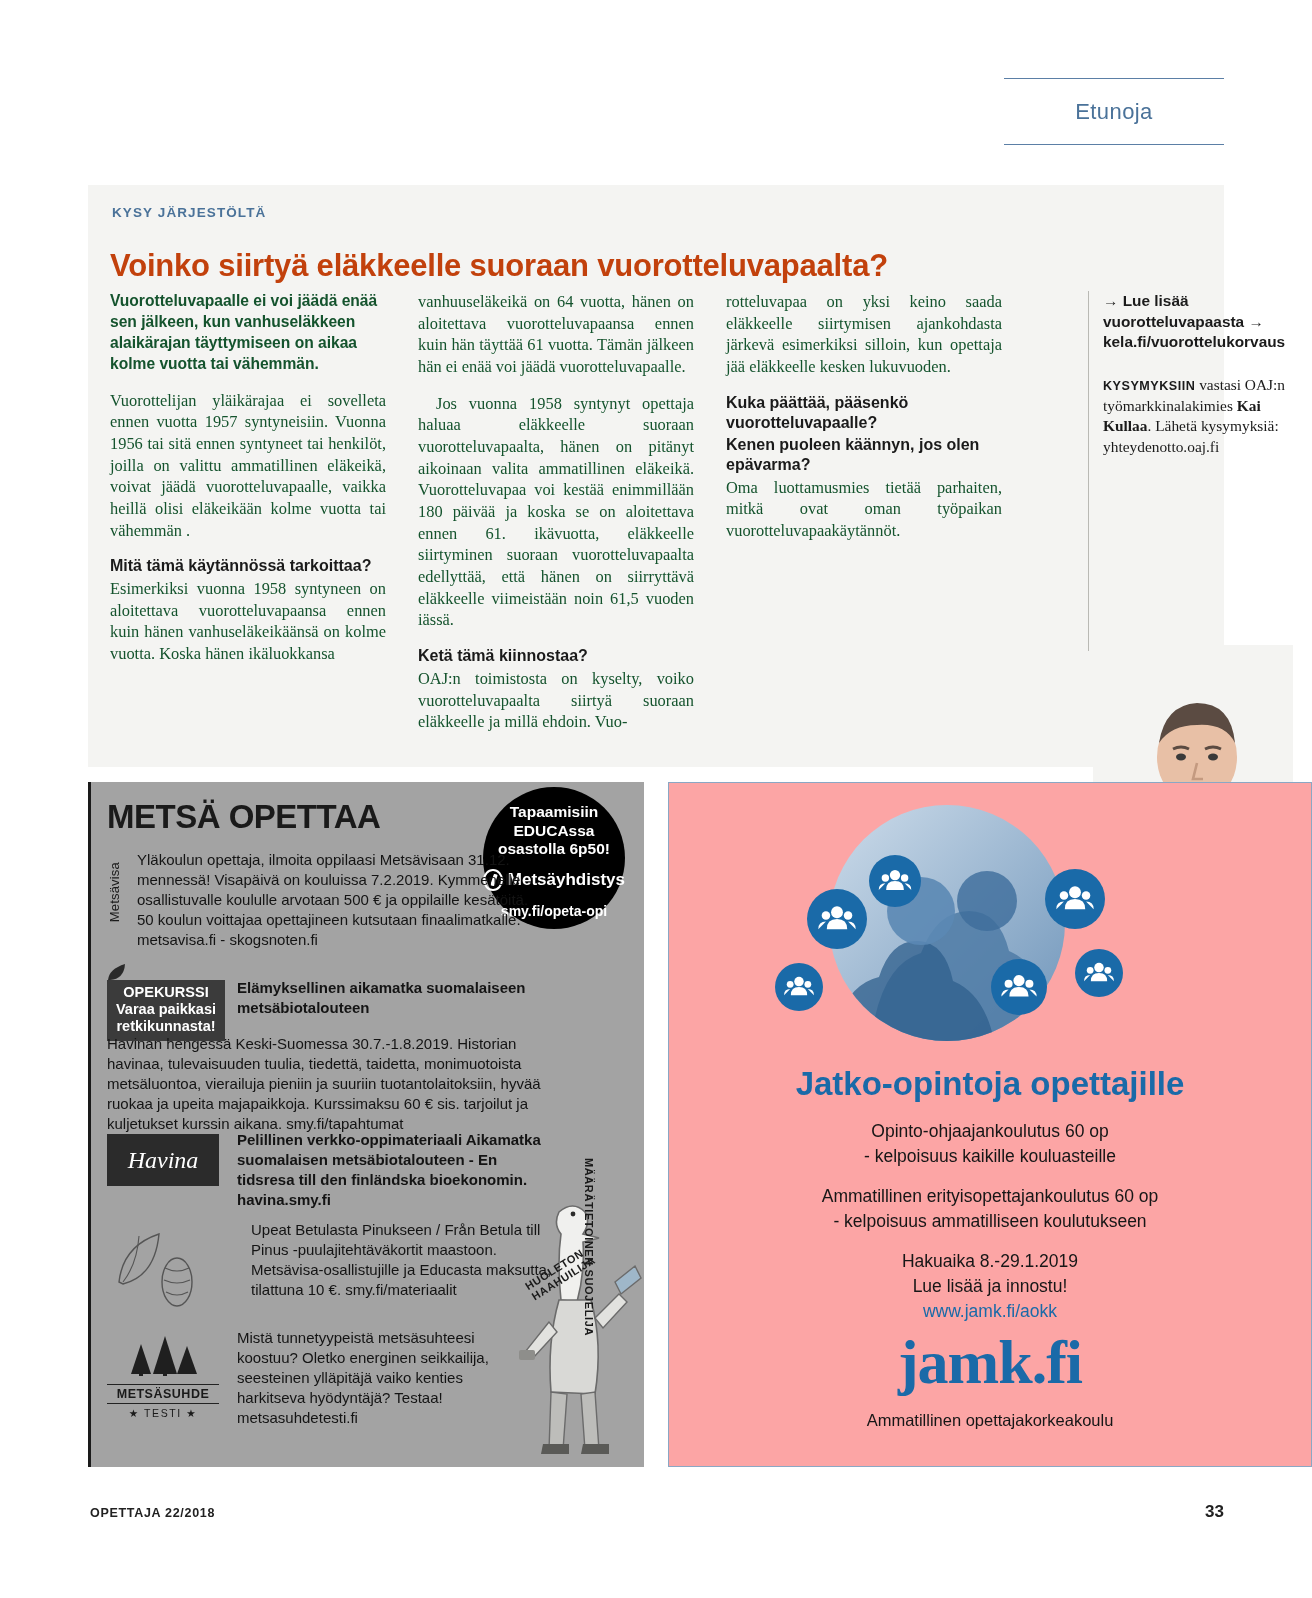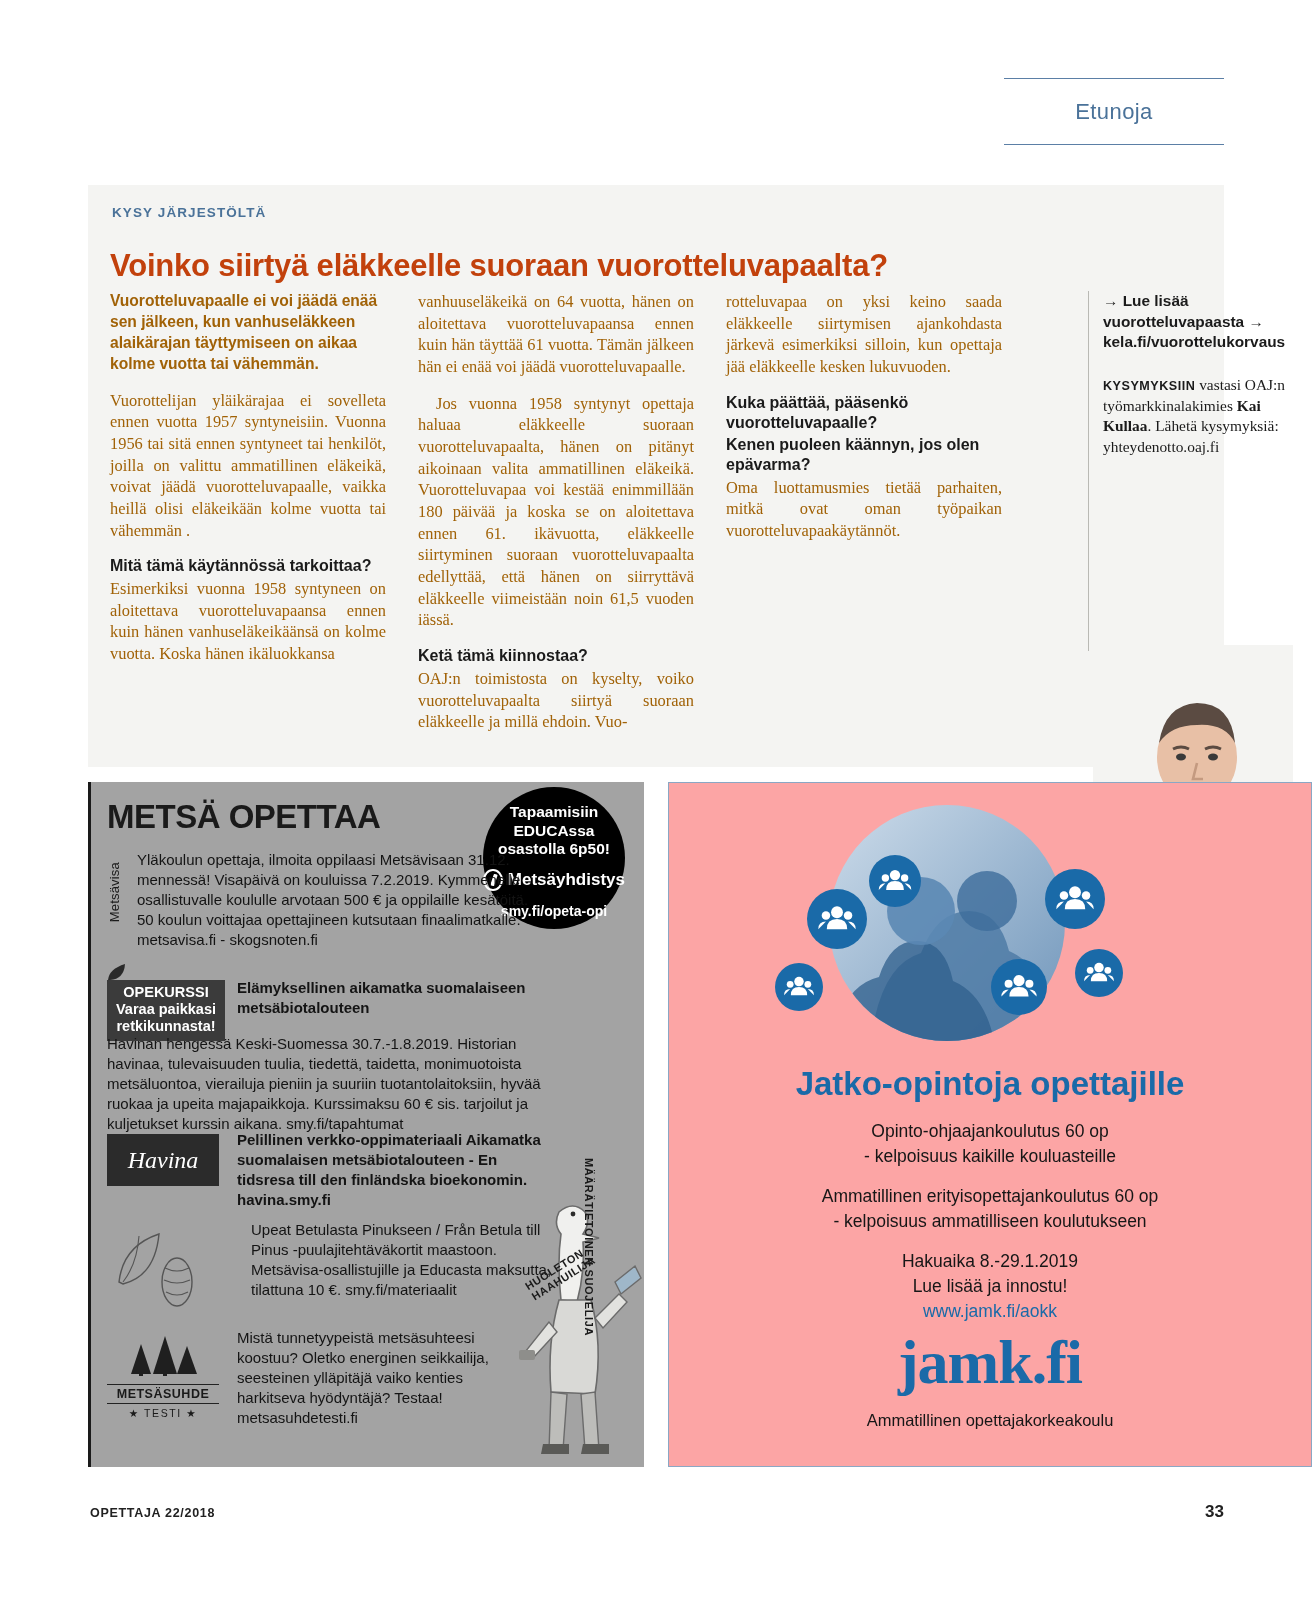--- a/index.html
+++ b/index.html
@@ -68,21 +68,21 @@
     width: 960px;
     display: flex;
     gap: 32px;
   }
   .qa-col { width: 276px; }
   .qa-col p {
     margin: 0 0 15px 0;
     font-family: "Liberation Serif", serif;
     font-size: 16.4px;
     line-height: 1.32;
-    color: #a16207;
+    color: #14532d;
     text-align: justify;
   }
   .qa-col p.lead {
     font-family: "Liberation Sans", sans-serif;
     font-weight: bold;
     font-size: 15.6px;
     line-height: 1.34;
     text-align: left;
   }
   .qa-col h3 {

